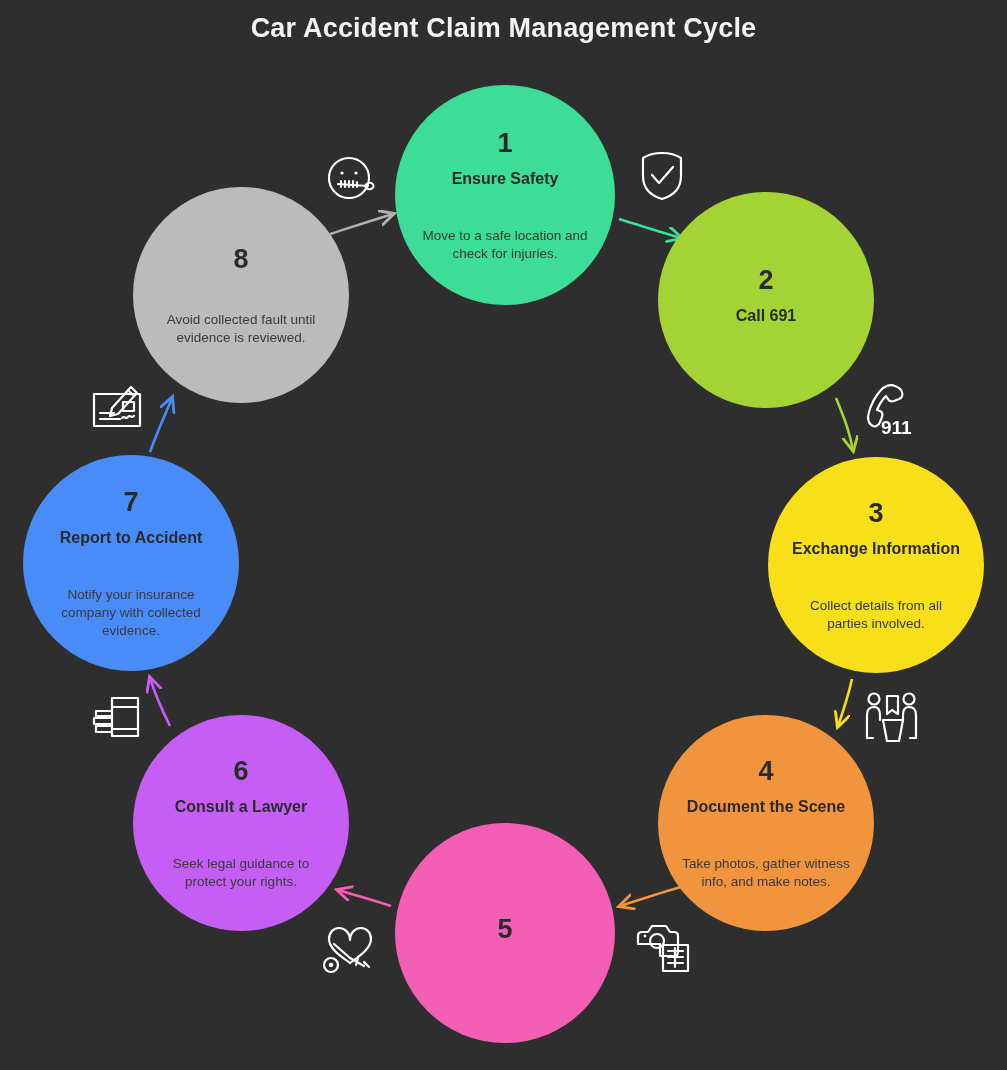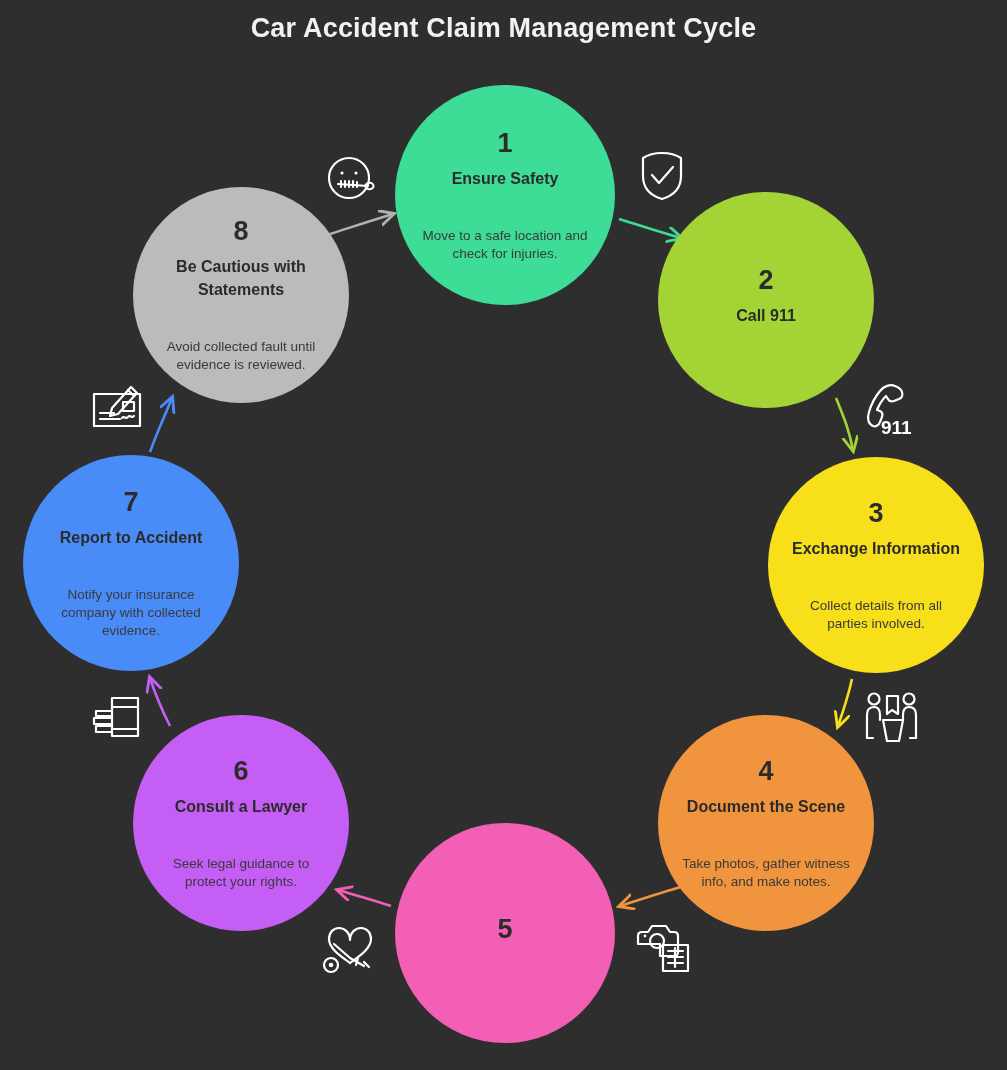--- a/index.html
+++ b/index.html
@@ -114,21 +114,21 @@
     <path d="M330,234 C355,226 370,221 393,214" fill="none" stroke="#b0b0b0" stroke-width="2.6" marker-end="url(#a8)"></path>
   </svg>
 
   <div class="node" style="width: 220px; height: 220px; left: 395px; top: 85px; background: rgb(61, 220, 151);">
     <div class="num">1</div>
     <div class="ttl">Ensure Safety</div>
     <div class="desc">Move to a safe location and check for injuries.</div>
   </div>
   <div class="node" style="width: 216px; height: 216px; left: 658px; top: 192px; background: rgb(163, 211, 53);">
     <div class="num">2</div>
-    <div class="ttl">Call 911</div>
+    <div class="ttl">Call 691</div>
   </div>
   <div class="node" style="width: 216px; height: 216px; left: 768px; top: 457px; background: rgb(247, 223, 26);">
     <div class="num">3</div>
     <div class="ttl">Exchange Information</div>
     <div class="desc">Collect details from all parties involved.</div>
   </div>
   <div class="node" style="width: 216px; height: 216px; left: 658px; top: 715px; background: rgb(240, 148, 62);">
     <div class="num">4</div>
     <div class="ttl">Document the Scene</div>
     <div class="desc">Take photos, gather witness info, and make notes.</div>
@@ -141,21 +141,20 @@
     <div class="ttl">Consult a Lawyer</div>
     <div class="desc">Seek legal guidance to protect your rights.</div>
   </div>
   <div class="node" style="width: 216px; height: 216px; left: 23px; top: 455px; background: rgb(74, 140, 247);">
     <div class="num">7</div>
     <div class="ttl">Report to Accident</div>
     <div class="desc">Notify your insurance company with collected evidence.</div>
   </div>
   <div class="node" style="width: 216px; height: 216px; left: 133px; top: 187px; background: rgb(187, 187, 187);">
     <div class="num">8</div>
-    <div class="ttl">Be Cautious with Statements</div>
     <div class="desc">Avoid collected fault until evidence is reviewed.</div>
   </div>
 
   <div class="icon" id="ic0" style="left: 322px; top: 150px;">
     <svg width="58" height="58" viewBox="0 0 58 58" fill="none" stroke="#ffffff" stroke-width="2.1" stroke-linecap="round" stroke-linejoin="round">
       <circle cx="27" cy="28" r="20"></circle>
       <circle cx="20" cy="23" r="1.6" fill="#ffffff" stroke="none"></circle>
       <circle cx="34" cy="23" r="1.6" fill="#ffffff" stroke="none"></circle>
       <path d="M16,34 L46,36"></path>
       <path d="M19,31 L19,37 M23,31 L23,37 M27,31 L27,37 M31,31 L31,37 M35,32 L35,37"></path>

